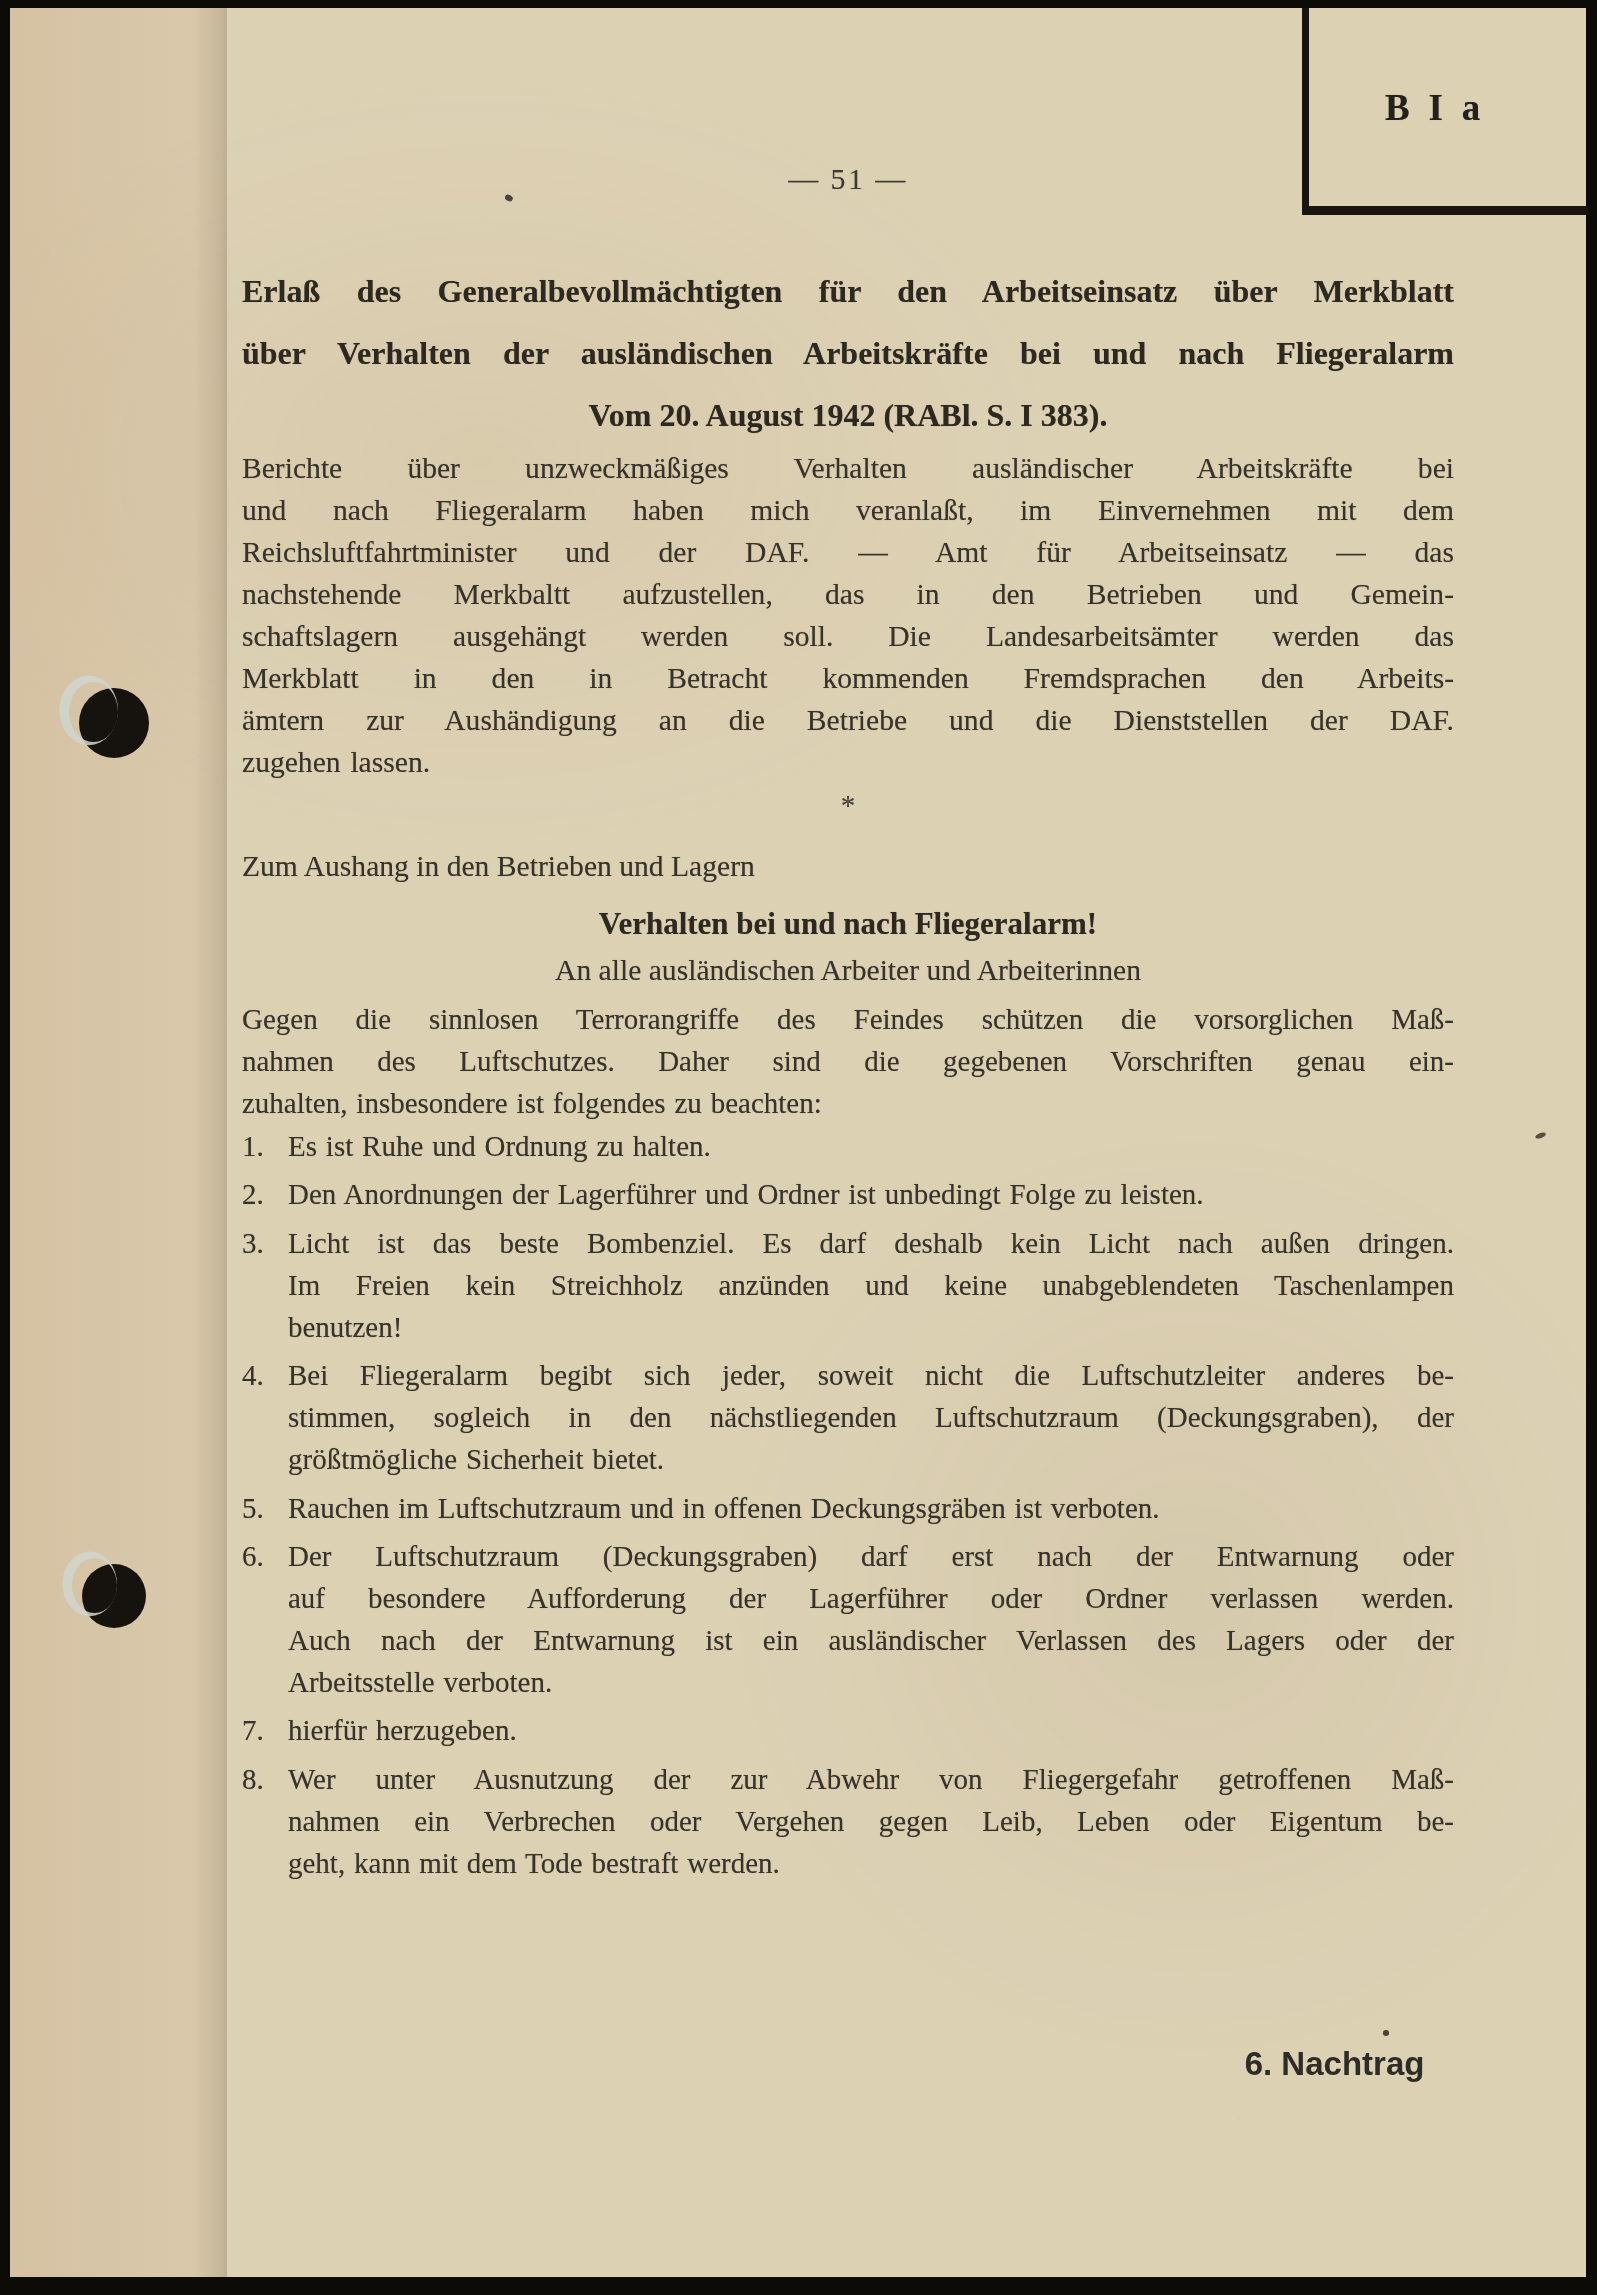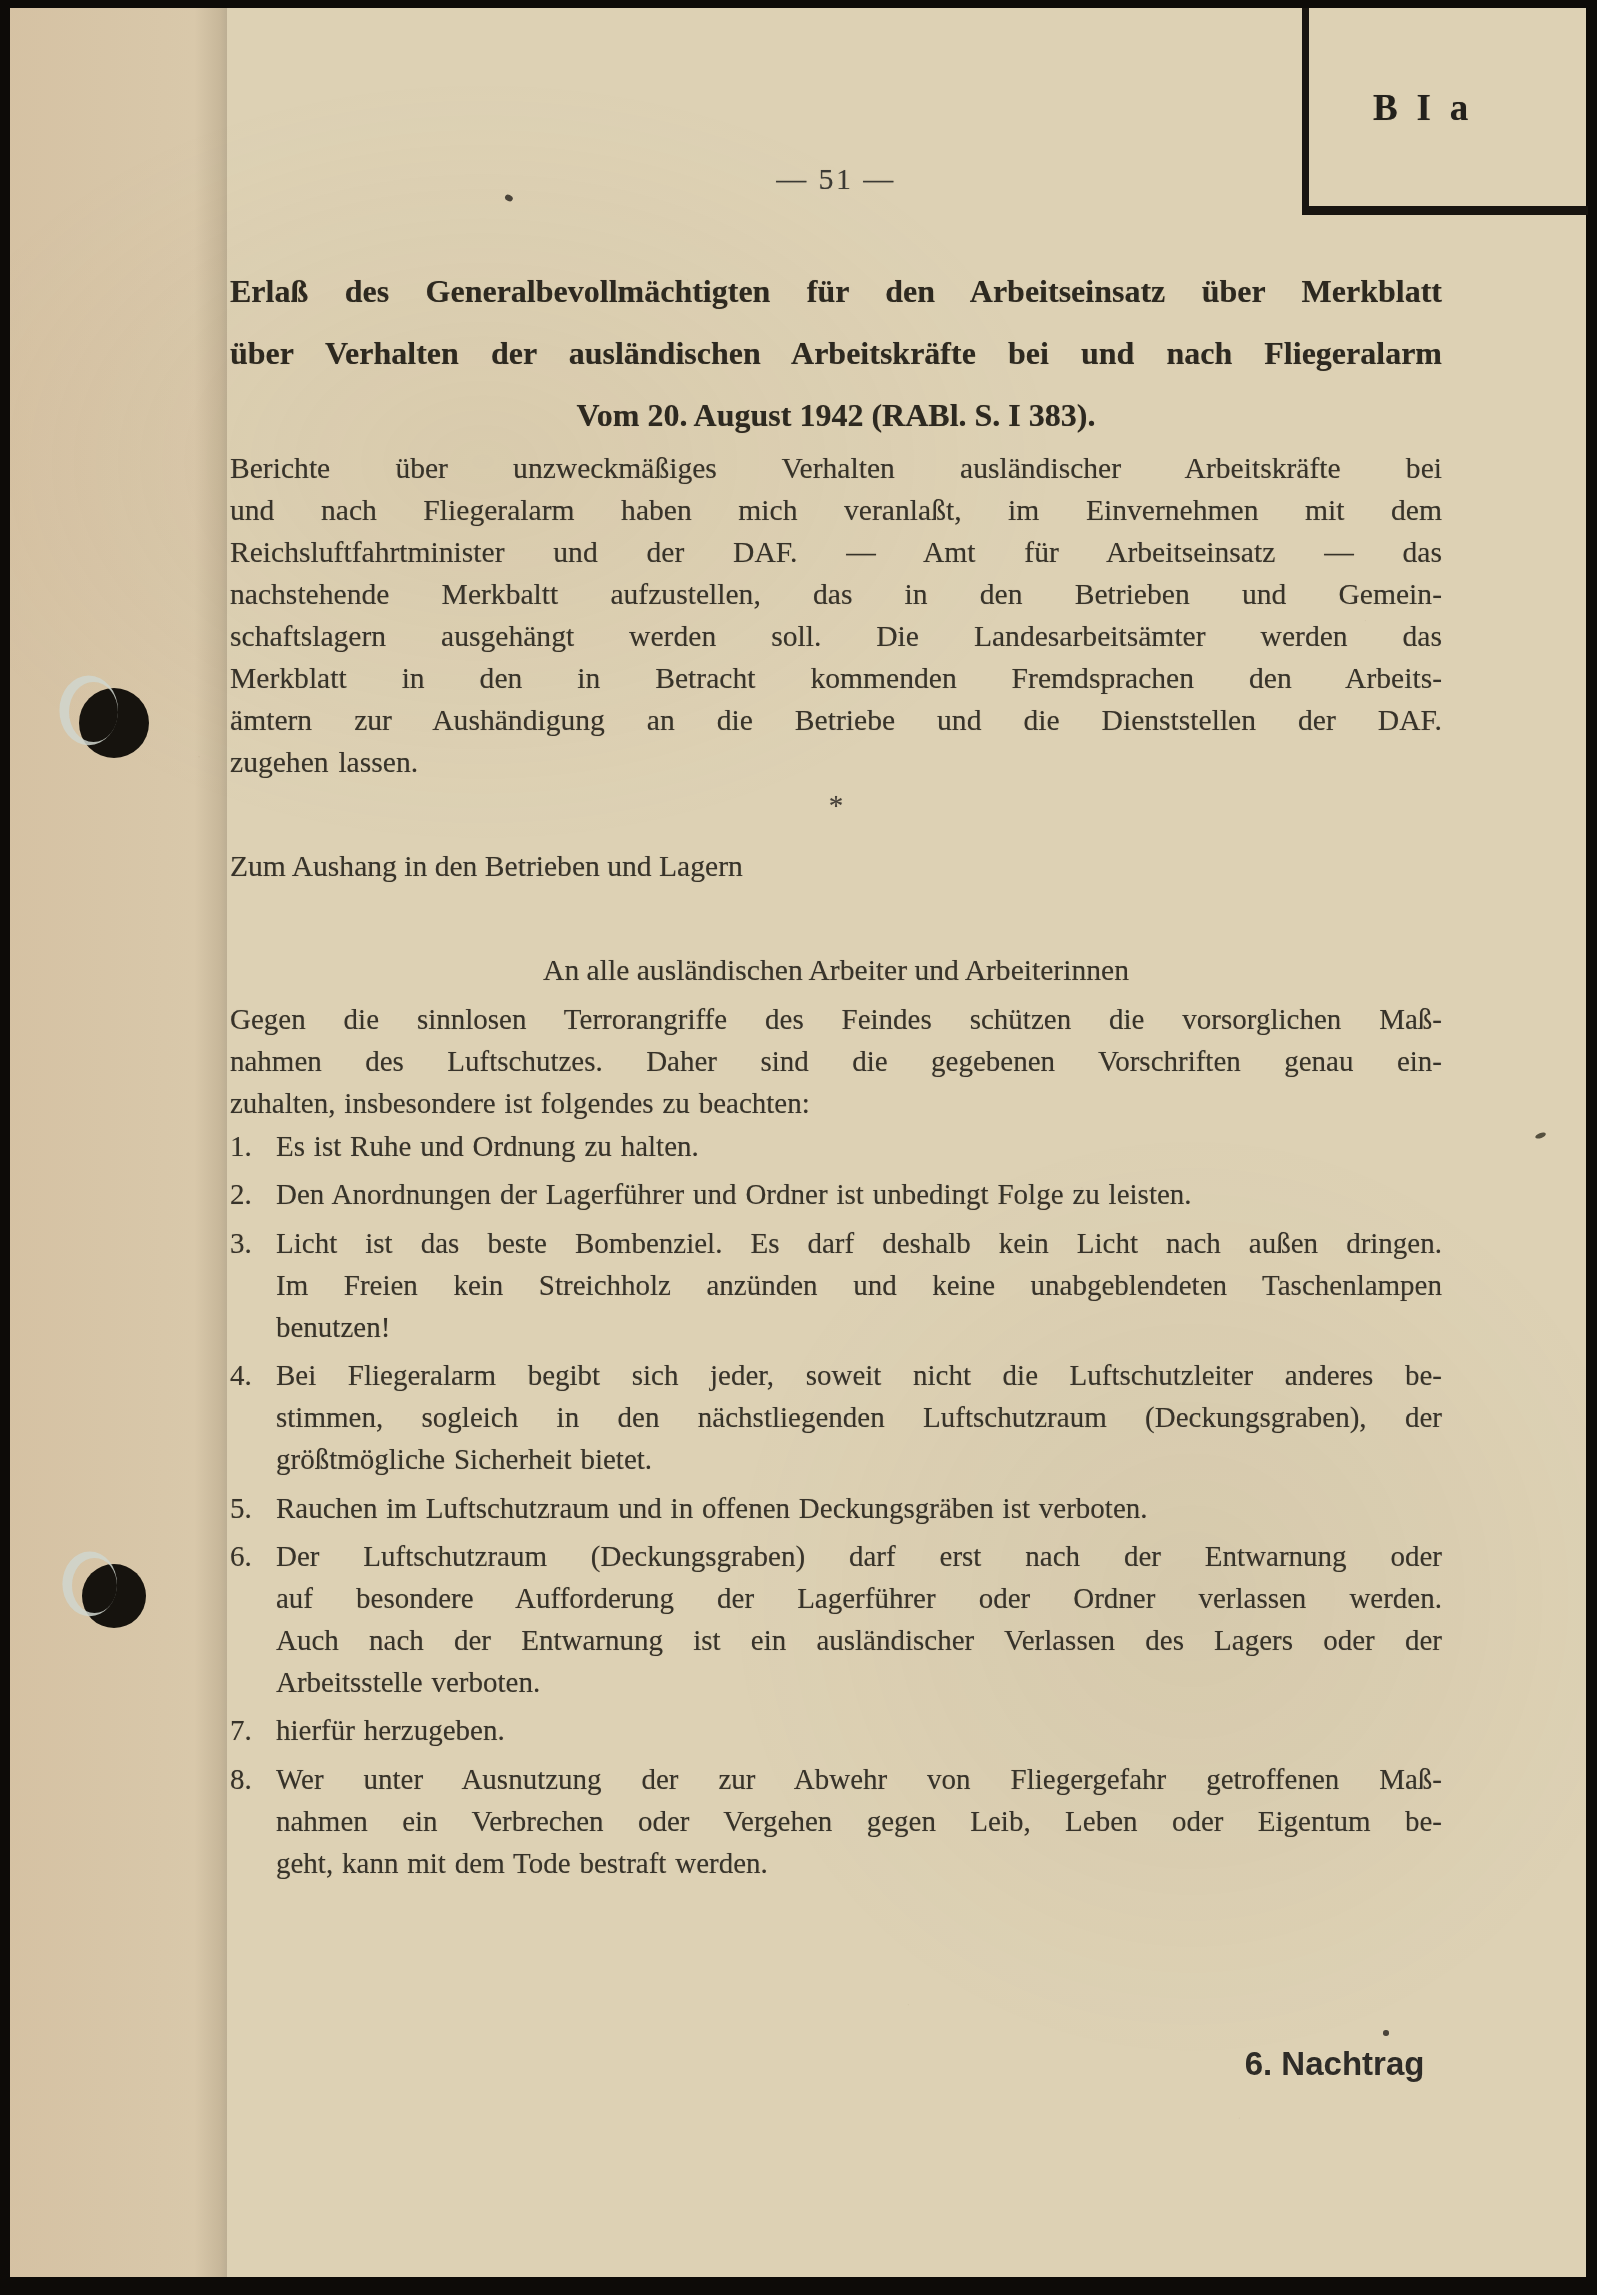--- a/index.html
+++ b/index.html
@@ -50,21 +50,21 @@
                 font-family:"Liberation Sans", sans-serif;font-weight:bold;font-size:33px;color:#2e2c27;}
   
   .pline{text-align:justify;text-align-last:justify;}
   .pline-last{text-align:left;text-align-last:left;}
   .center-last .pline-last{text-align:center;text-align-last:center;}
   
   .nitem{display:flex;margin-bottom:6.4px;}
   .nnum{width:46px;flex:0 0 46px;}
   .nbody{flex:1;min-width:0;}
   
-  .ink{text-shadow:0 0 0.8px rgba(70,60,45,0.45);}
+  .ink{text-shadow:0 0 0.8px rgba(70,60,45,0.45);margin-left:12px;}
   
   .speck{position:absolute;background:#4a443a;border-radius:50%;}
   #speck-1{left:505px;top:195px;width:8px;height:5.6px;transform:rotate(25deg);}
   #speck-2{left:1383px;top:2030px;width:5.6px;height:5.6px;}
   #speck-3{left:1535px;top:1133px;width:11.2px;height:4.8px;transform:rotate(-20deg);background:#55503f;}
 </style>
 </head>
 <body>
 
 <div id="canvas">
@@ -96,20 +96,21 @@
       <div class="pline">schaftslagern ausgehängt werden soll. Die Landesarbeitsämter werden das</div>
       <div class="pline">Merkblatt in den in Betracht kommenden Fremdsprachen den Arbeits-</div>
       <div class="pline">ämtern zur Aushändigung an die Betriebe und die Dienststellen der DAF.</div>
       <div class="pline pline-last">zugehen lassen.</div>
     </div>
 
   <div class="col separator ink">*</div>
 
   <div class="col posting-note ink">Zum Aushang in den Betrieben und Lagern</div>
 
+  <div class="col notice-heading ink">Verhalten bei und nach Fliegeralarm!</div>
 
   <div class="col notice-subheading ink">An alle ausländischen Arbeiter und Arbeiterinnen</div>
 
   <div class="col notice-intro ink">
       <div class="pline">Gegen die sinnlosen Terrorangriffe des Feindes schützen die vorsorglichen Maß-</div>
       <div class="pline">nahmen des Luftschutzes. Daher sind die gegebenen Vorschriften genau ein-</div>
       <div class="pline pline-last">zuhalten, insbesondere ist folgendes zu beachten:</div>
     </div>
 
   <div class="col notice-list ink">

